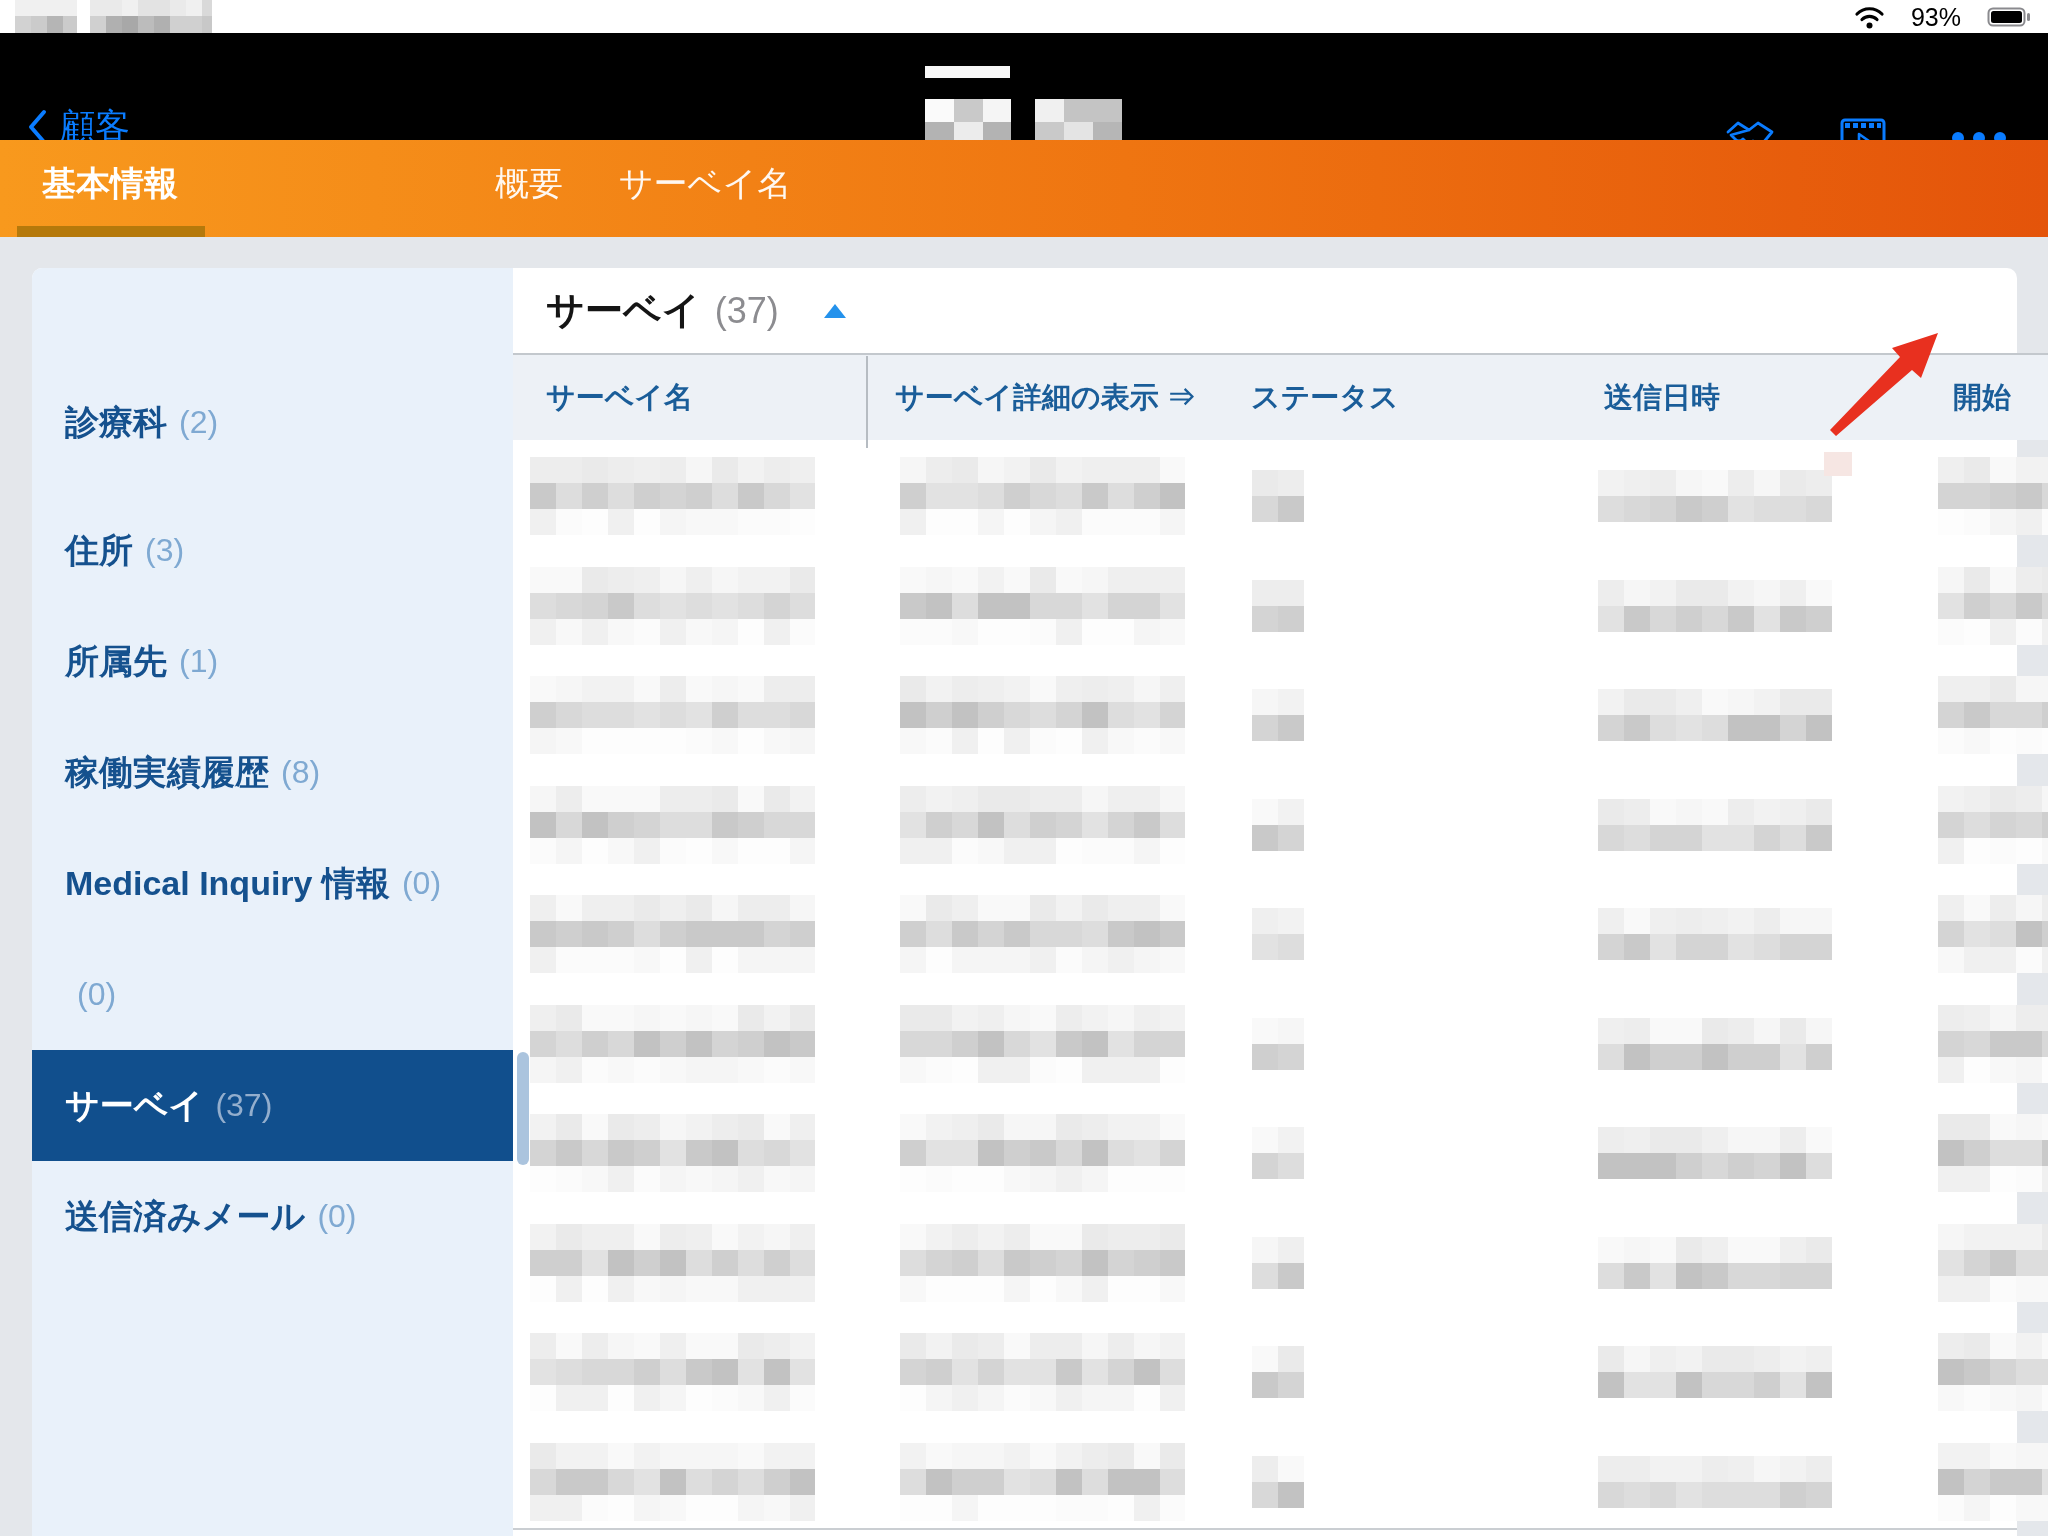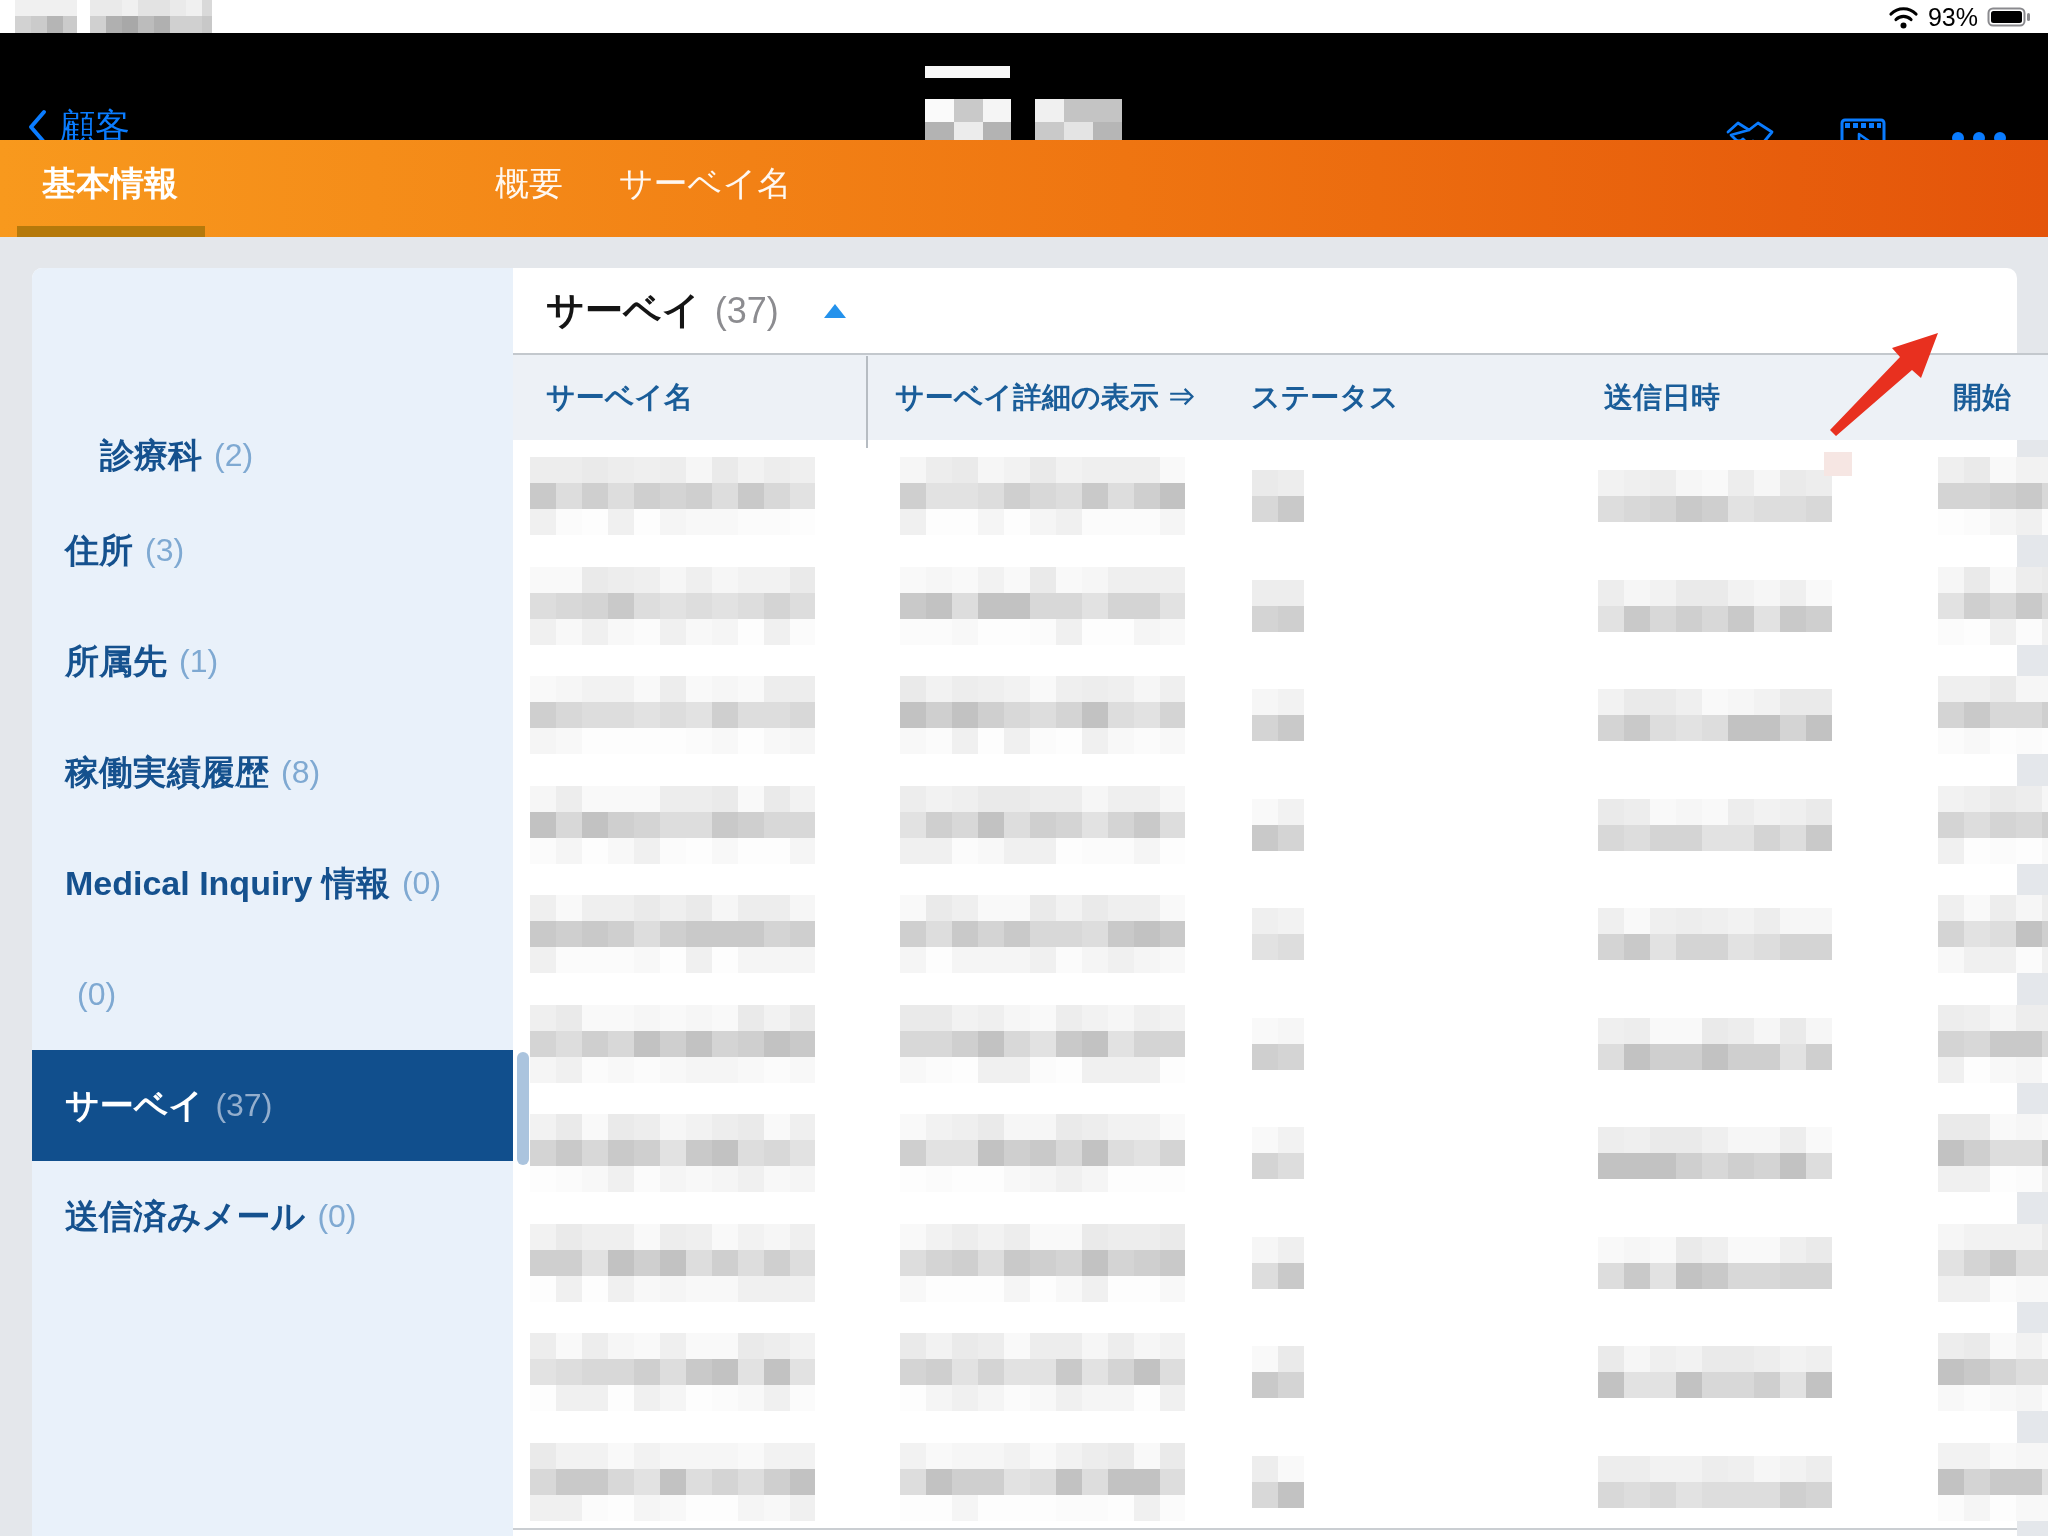--- a/index.html
+++ b/index.html
@@ -1,21 +1,21 @@
 <!DOCTYPE html>
 <html><head>
 <meta charset="utf-8">
 <style>
   html,body{margin:0;padding:0;background:#fff;}
   #screen{position:relative;width:2048px;height:1536px;overflow:hidden;
           font-family:"Liberation Sans",sans-serif;background:#fff;}
 
   
   #status-bar{position:absolute;left:0;top:0;width:2048px;height:33px;background:#fff;}
-  #status-right{position:absolute;right:17px;top:3px;height:28px;display:flex;align-items:center;gap:9px;}
+  #status-right{position:absolute;right:17px;top:3px;height:28px;display:flex;align-items:center;gap:26px;}
   #battery-text{font-size:25px;color:#000;}
 
   
   #nav-bar{position:absolute;left:0;top:33px;width:2048px;height:107px;background:#000000;}
   #back-button{position:absolute;left:26px;top:70px;display:flex;align-items:center;gap:12px;cursor:pointer;}
   #back-label{font-size:35px;color:#0a7cff;}
   .nav-icon-btn{position:absolute;top:84px;cursor:pointer;}
 
   
   #tab-bar{position:absolute;left:0;top:140px;width:2048px;height:97px;
@@ -161,21 +161,21 @@
   <div id="tab-bar">
     <div id="tab-underline"></div>
   <div class="tab active" style="left: 110px;">基本情報</div>
       <div class="tab" style="left: 529px;">概要</div>
       <div class="tab" style="left: 705px;">サーベイ名</div>
     </div>
 
   <div id="page-body">
     <div id="card">
       <div id="sidebar">
-          <div class="side-item" style="top: 132px; margin-left: 35px;">
+          <div class="side-item" style="top: 99px;">
             <span class="lbl">診療科</span>
             <span class="cnt">(2)</span>
           </div>
           <div class="side-item" style="top: 227px;">
             <span class="lbl">住所</span>
             <span class="cnt">(3)</span>
           </div>
           <div class="side-item" style="top: 338px;">
             <span class="lbl">所属先</span>
             <span class="cnt">(1)</span>

